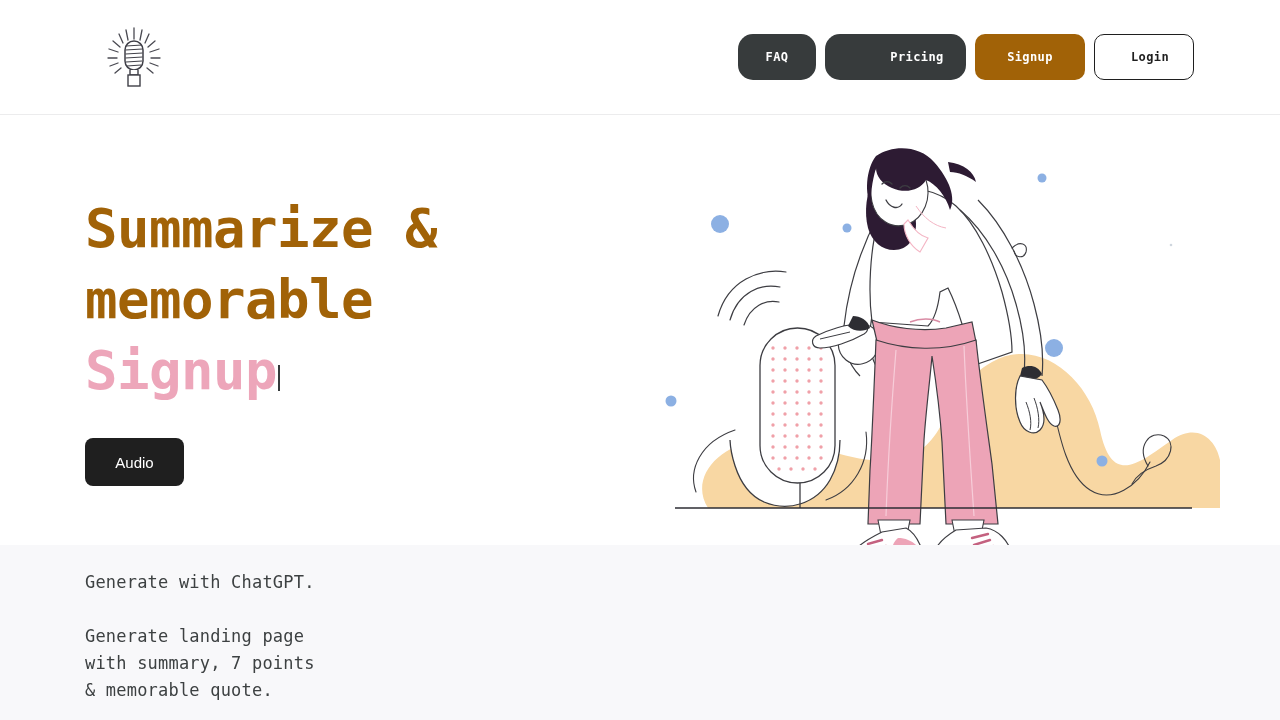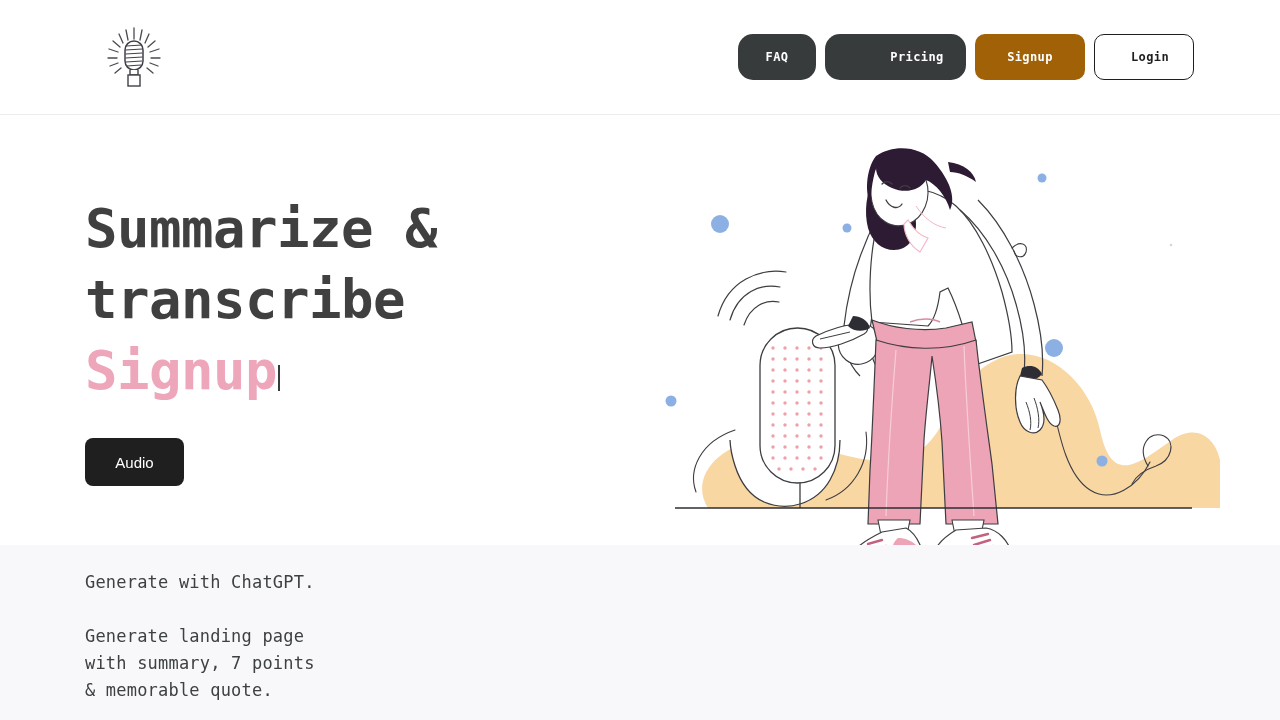--- a/index.html
+++ b/index.html
@@ -99,21 +99,21 @@
     left: 85px;
     top: 78px;
     width: 470px;
   }
 
   .headline-line {
     font-family: "DejaVu Sans Mono", monospace;
     font-size: 54px;
     font-weight: 700;
     line-height: 71px;
-    color: #404040;
+    color: #a16207;
     letter-spacing: -0.5px;
     white-space: nowrap;
   }
 
   .headline-line.accent {
     color: #eda6ba;
     display: flex;
     align-items: center;
   }
 
@@ -224,21 +224,21 @@
       <button class="nav-btn darker" id="nav-signup">Signup</button>
       <button class="nav-btn outline" id="nav-login">Login</button>
     </nav>
 
   </header>
 
   <section id="hero">
 
     <div id="hero-copy">
       <div class="headline-line">Summarize &amp;</div>
-      <div class="headline-line">transcribe</div>
+      <div class="headline-line">memorable</div>
       <div class="headline-line accent">
         <span>Signup</span>
         <span id="type-caret"></span>
       </div>
     </div>
 
     <button id="shows-button">Audio</button>
 
     <div id="hero-illustration">
       <svg width="600" height="405" viewBox="0 0 600 405">

